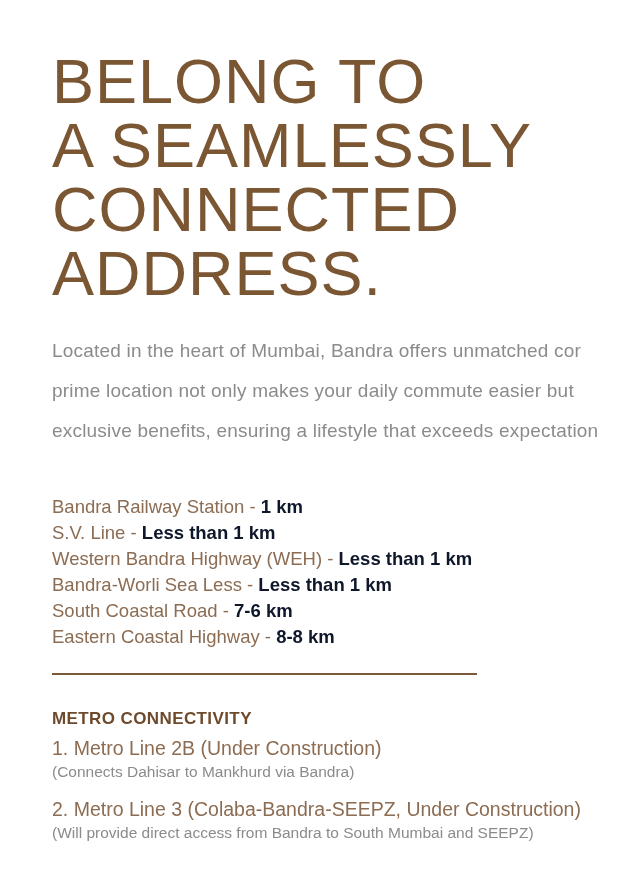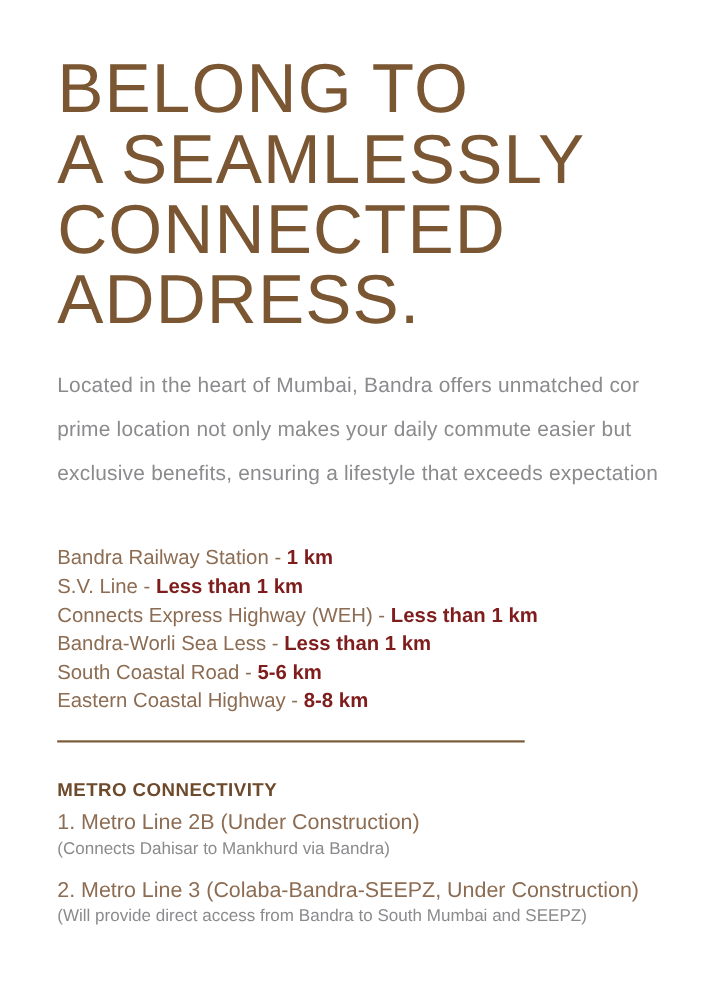--- a/index.html
+++ b/index.html
@@ -38,21 +38,21 @@
   .distances {
     list-style: none;
     margin: 43px 0 0 0;
     padding: 0;
     font-size: 18.5px;
     line-height: 26px;
     color: #8c6c52;
   }
   .distances li { white-space: nowrap; }
   .distances b {
-    color: #7f1d1d;
+    color: #0f172a;
     font-weight: 700;
   }
   .divider {
     border: none;
     margin: 23px 0 0 0;
     width: 425px;
     height: 2px;
     background: #7a5a38;
   }
   .metro { margin-top: 34px; }
@@ -91,23 +91,23 @@
 
   <div class="intro">
     <div class="intro-line">Located in the heart of Mumbai, Bandra offers unmatched cor</div>
     <div class="intro-line">prime location not only makes your daily commute easier but</div>
     <div class="intro-line">exclusive benefits, ensuring a lifestyle that exceeds expectation</div>
   </div>
 
   <ul class="distances">
     <li><span>Bandra Railway Station - </span><b>1 km</b></li>
     <li><span>S.V. Line - </span><b>Less than 1 km</b></li>
-    <li><span>Connects Express Highway (WEH) - </span><b>Less than 1 km</b></li>
+    <li><span>Western Bandra Highway (WEH) - </span><b>Less than 1 km</b></li>
     <li><span>Bandra-Worli Sea Less - </span><b>Less than 1 km</b></li>
-    <li><span>South Coastal Road - </span><b>5-6 km</b></li>
+    <li><span>South Coastal Road - </span><b>7-6 km</b></li>
     <li><span>Eastern Coastal Highway - </span><b>8-8 km</b></li>
   </ul>
 
   <hr class="divider">
 
   <div class="metro">
     <div class="metro-heading">METRO CONNECTIVITY</div>
 
     <div class="metro-item">
       <div class="metro-title">1. Metro Line 2B (Under Construction)</div>

